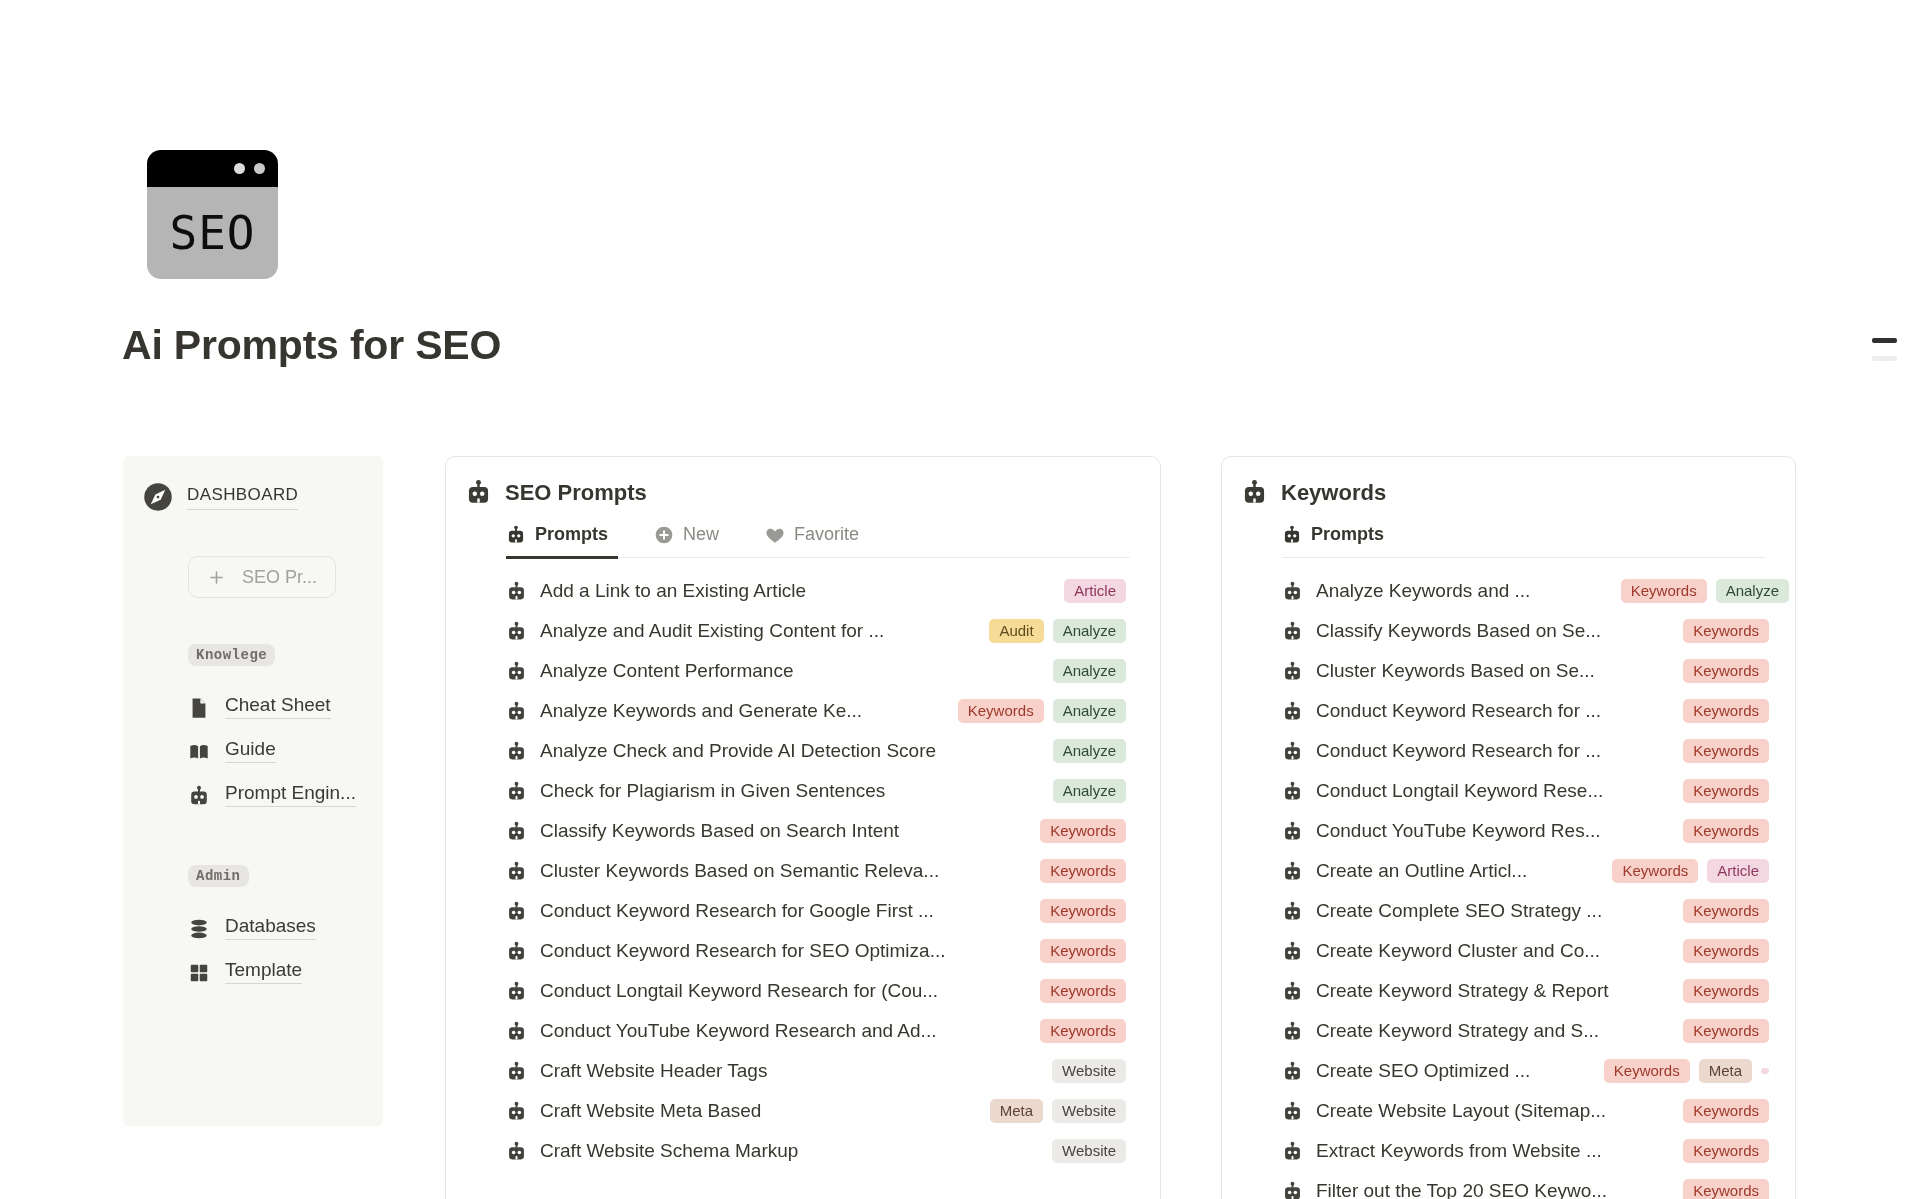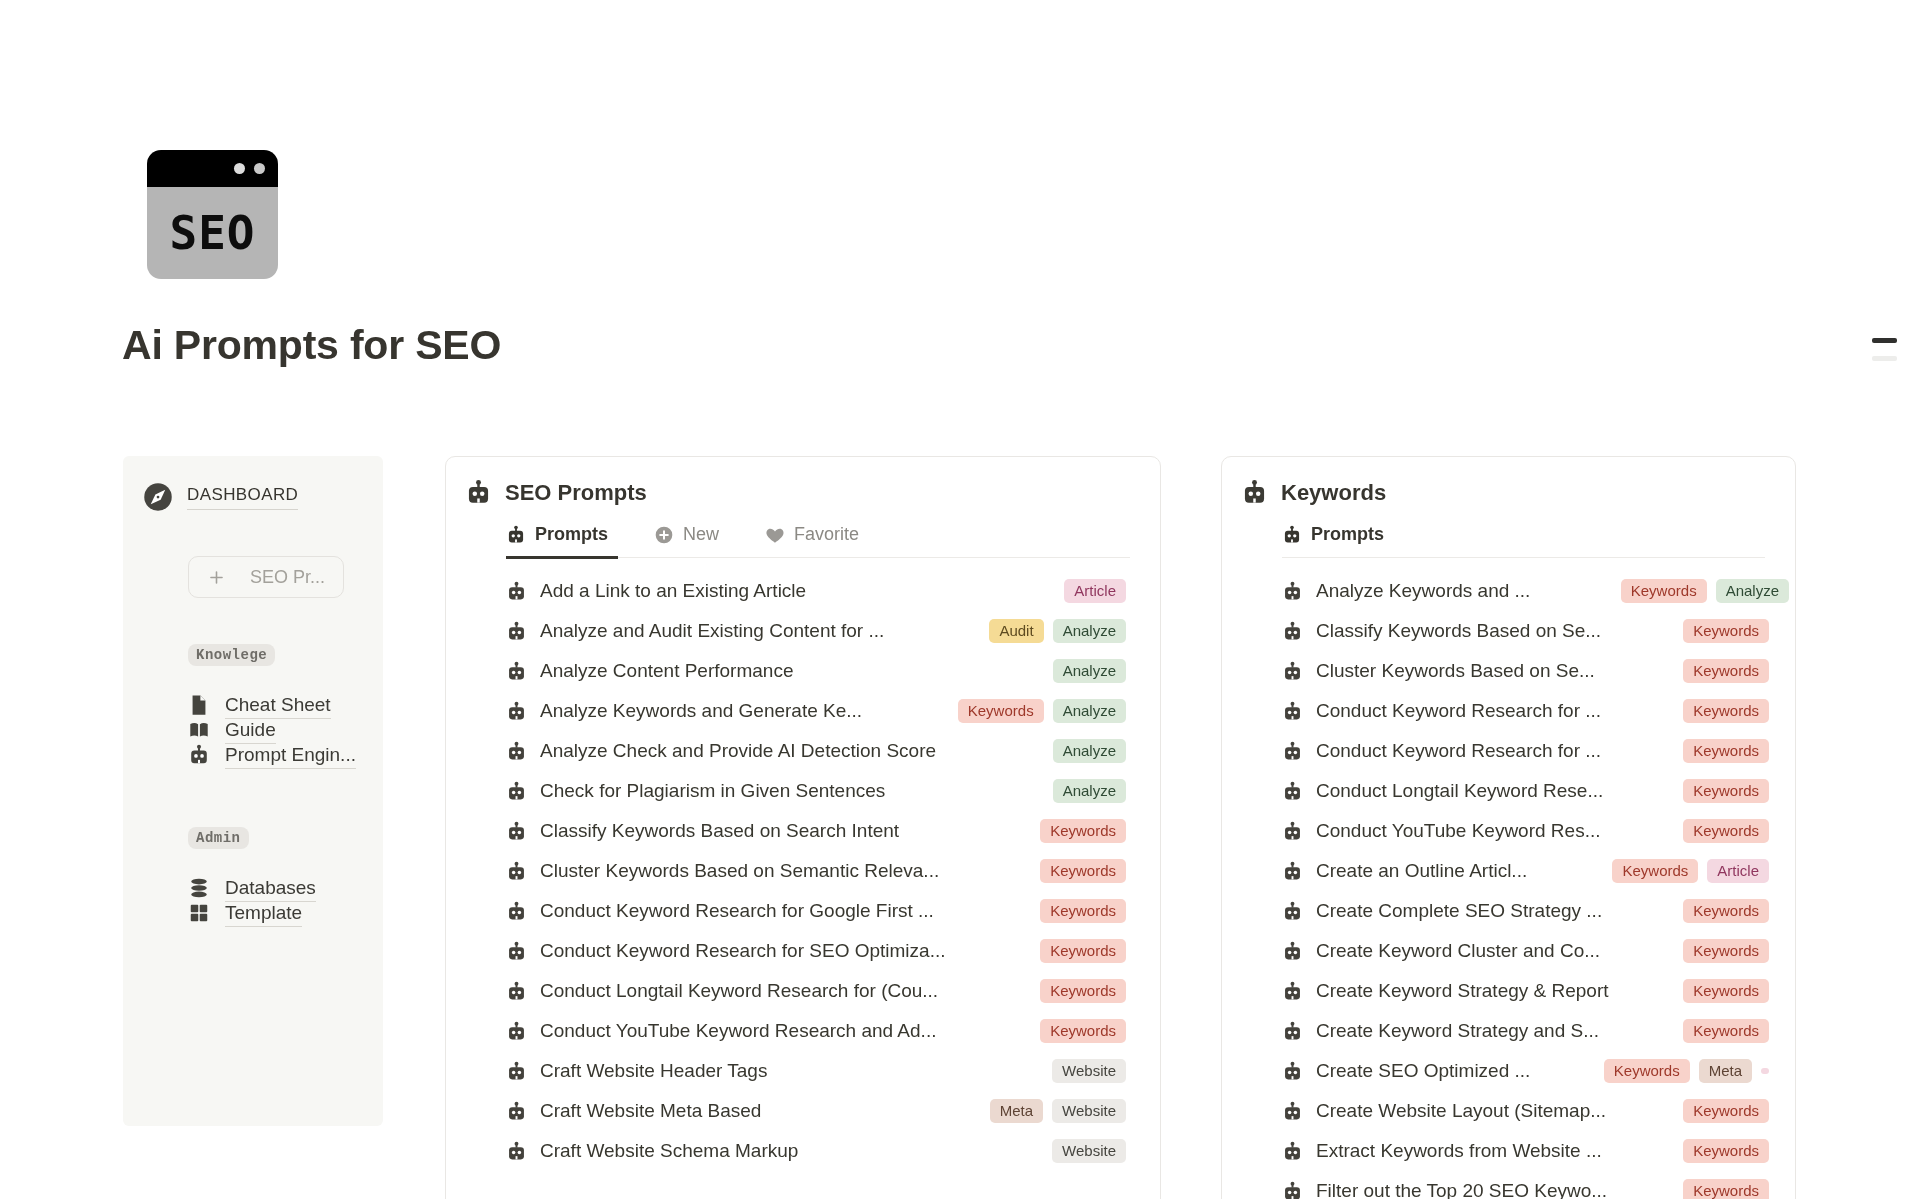--- a/index.html
+++ b/index.html
@@ -13,48 +13,48 @@
   .icn svg { width:100%; height:100%; display:block; }
 
   
   .logo { position:absolute; left:147px; top:150px; width:131px; height:129px;
           border-radius:14px; overflow:hidden; }
   .logo-bar { height:37px; background:#000; position:relative; }
   .logo-dot { position:absolute; top:13px; width:11px; height:11px; border-radius:50%; }
   .logo-dot.d1 { right:33px; background:#dcdcdc; }
   .logo-dot.d2 { right:13px; background:#c9c9c9; }
   .logo-body { height:92px; background:#b5b5b5; display:flex; align-items:center; justify-content:center; }
-  .logo-text { font-family:"DejaVu Sans Mono","Liberation Mono",monospace; font-weight:700;
+  .logo-text { font-family:"DejaVu Sans Mono","Liberation Mono",monospace; font-weight:400;
                font-size:46px; color:#0d0d0d; letter-spacing:1px; }
   .page-title { position:absolute; left:122px; top:322px; font-size:41px; font-weight:700;
                 color:#37352f; letter-spacing:-0.2px; }
   .mini-dash { position:absolute; left:1872px; top:338px; width:25px; height:5px;
                background:#30302e; border-radius:2px; }
   .mini-dash.faint { top:356px; background:#ededeb; }
 
   
   .sidebar { position:absolute; left:123px; top:456px; width:260px; height:670px;
              background:#f7f7f4; border-radius:6px; padding:26px 20px; }
   .side-head { display:flex; align-items:center; gap:14px; }
   .side-head .icn { width:30px; height:30px; }
   .side-head-label { font-size:17px; letter-spacing:0.4px; color:#37352f;
                      padding-bottom:4px; border-bottom:1px solid #d6d4ce; }
   .side-body { margin-left:45px; }
-  .new-btn { margin-top:44px; display:inline-flex; align-items:center; gap:24px;
+  .new-btn { margin-top:44px; display:inline-flex; align-items:center; gap:16px;
              height:42px; padding:0 18px; border:1px solid #e4e2de; border-radius:10px;
              background:transparent; color:#a3a19b; font-size:18px; cursor:pointer;
              font-family:inherit; }
   .new-btn .icn { width:19px; height:19px; color:#a3a19b; }
   .sidebar-section { margin-top:58px; }
   .sidebar-section:first-child { margin-top:46px; }
   .section-badge { display:inline-block; background:#e8e6e2; color:#6f6d68;
                    font-family:"Liberation Mono","DejaVu Sans Mono",monospace;
                    font-size:14px; font-weight:700; letter-spacing:0.5px;
                    padding:3px 8px; border-radius:8px; margin-bottom:28px; }
-  .side-item { display:flex; align-items:flex-start; gap:15px; cursor:pointer; }
+  .side-item { display:flex; align-items:flex-end; gap:15px; margin-bottom:19px; cursor:pointer; }
   .side-item .icn { width:22px; height:22px; color:#45443e; }
   .side-item-label { font-size:19px; color:#3b3a35; padding-bottom:2px;
                      border-bottom:1px solid #d8d6d0; }
 
   
   .card { position:absolute; top:456px; background:#fff; border:1px solid #e9e7e4;
           border-radius:10px; overflow:hidden; height:790px; }
   .card--mid { left:445px; width:716px; }
   .card--right { left:1221px; width:575px; }
   .card-head { display:flex; align-items:center; gap:13px; padding:22px 30px 0 19px; }

